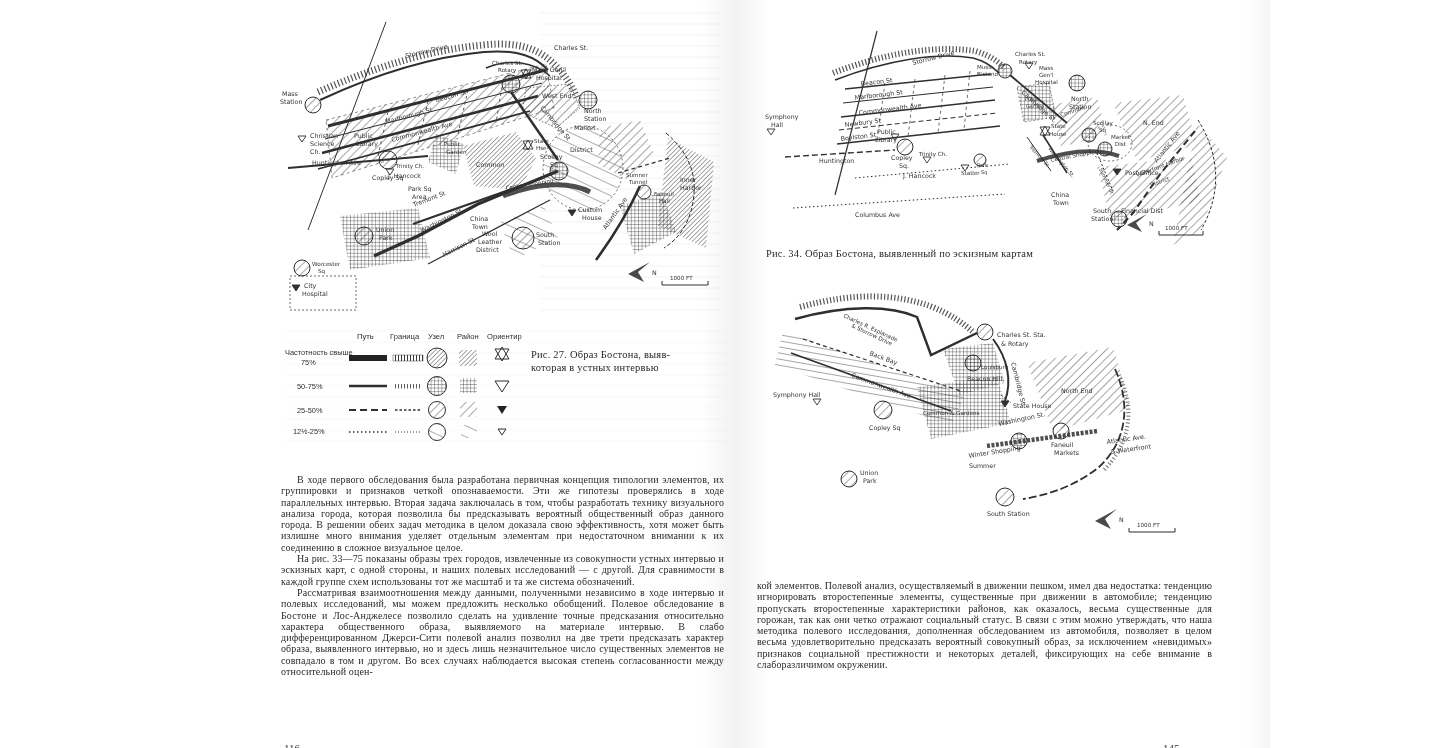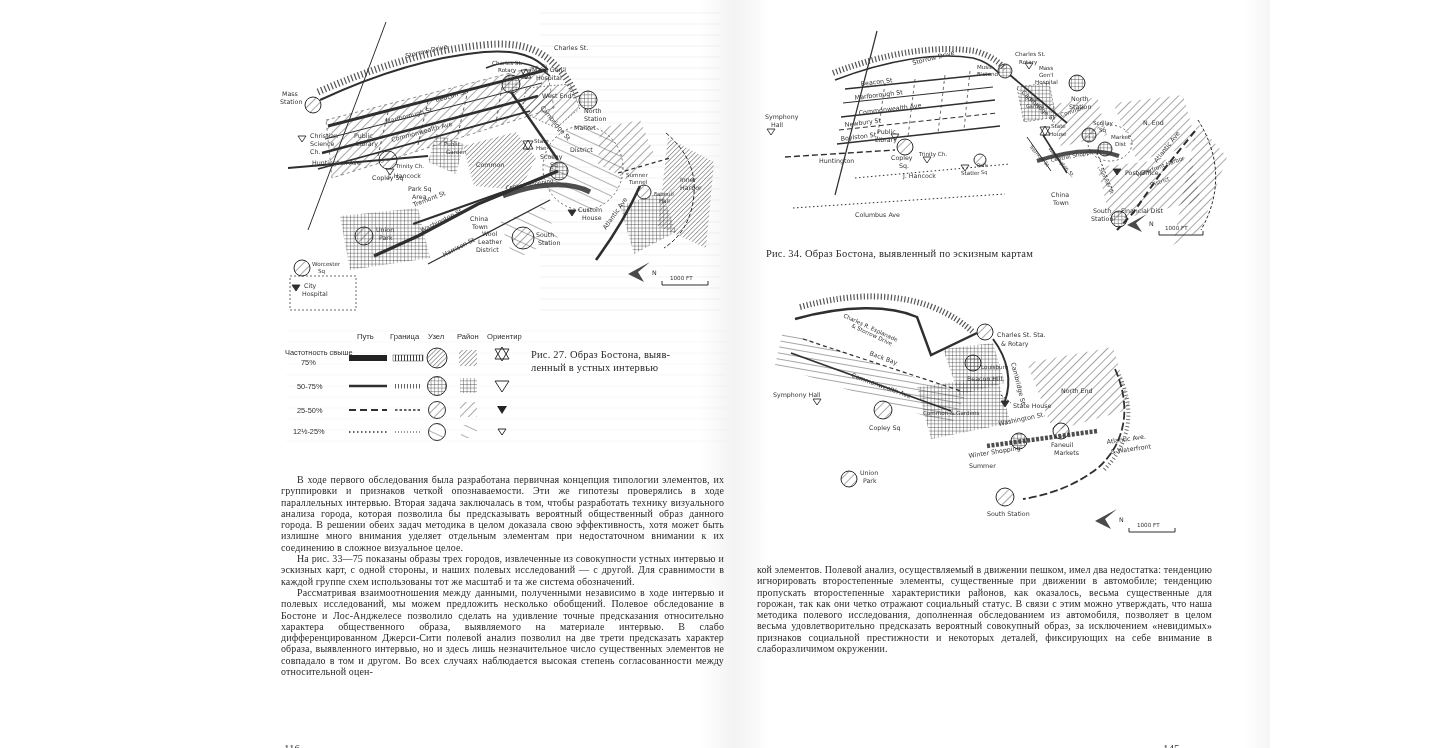--- a/index.html
+++ b/index.html
@@ -232,21 +232,21 @@
     <g class="ink" stroke-width="1">
       <path d="M219,17 L226,29 L212,29 Z M219,31 L212,19 L226,19 Z"></path>
       <polygon points="212,51 226,51 219,62"></polygon>
       <polygon points="214,76 224,76 219,84" fill="#222" stroke="none"></polygon>
       <polygon points="215,99 223,99 219,105"></polygon>
     </g>
   </svg>
 
   <div class="caption" style="left:531px;top:348px;width:180px;">
     <div>Рис. 27. Образ Бостона, выяв-</div>
-    <div>ленный в устных интервью</div>
+    <div>которая в устных интервью</div>
   </div>
 
   <div class="para" style="left:281px;top:450px;width:443px;margin-top:24px;">
     <p>В ходе первого обследования была разработана первичная концепция типологии элементов, их группировки и признаков четкой опознаваемости. Эти же гипотезы проверялись в ходе параллельных интервью. Вторая задача заключалась в том, чтобы разработать технику визуального анализа города, которая позволила бы предсказывать вероятный общественный образ данного города. В решении обеих задач методика в целом доказала свою эффективность, хотя может быть излишне много внимания уделяет отдельным элементам при недостаточном внимании к их соединению в сложное визуальное целое.</p>
     <p>На рис. 33—75 показаны образы трех городов, извлеченные из совокупности устных интервью и эскизных карт, с одной стороны, и наших полевых исследований — с другой. Для сравнимости в каждой группе схем использованы тот же масштаб и та же система обозначений.</p>
     <p>Рассматривая взаимоотношения между данными, полученными независимо в ходе интервью и полевых исследований, мы можем предложить несколько обобщений. Полевое обследование в Бостоне и Лос-Анджелесе позволило сделать на удивление точные предсказания относительно характера общественного образа, выявляемого на материале интервью. В слабо дифференцированном Джерси-Сити полевой анализ позволил на две трети предсказать характер образа, выявленного интервью, но и здесь лишь незначительное число существенных элементов не совпадало в том и другом. Во всех случаях наблюдается высокая степень согласованности между относительной оцен-</p>
   </div>
   <div class="pagenum" style="left:284px;top:710px;">116</div>
 
   <svg style="left:765px;top:25px;" width="470" height="215" viewBox="0 0 470 215">
@@ -445,17 +445,17 @@
     </g>
     <g transform="translate(330,222)">
       <polygon points="0,16 22,4 10,14 16,24" fill="#4a4a4a"></polygon>
       <text x="24" y="17">N</text>
       <path d="M34,27 L80,27 M34,23 L34,27 M80,23 L80,27" class="ink" stroke-width="1"></path>
       <text class="s56" x="42" y="22">1000 FT</text>
     </g>
   </svg>
 
 
-  <div class="para" style="left:757px;top:564px;width:455px;">
+  <div class="para" style="left:757px;top:580px;width:455px;">
     <p class="noind">кой элементов. Полевой анализ, осуществляемый в движении пешком, имел два недостатка: тенденцию игнорировать второстепенные элементы, существенные при движении в автомобиле; тенденцию пропускать второстепенные характеристики районов, как оказалось, весьма существенные для горожан, так как они четко отражают социальный статус. В связи с этим можно утверждать, что наша методика полевого исследования, дополненная обследованием из автомобиля, позволяет в целом весьма удовлетворительно предсказать вероятный совокупный образ, за исключением «невидимых» признаков социальной престижности и некоторых деталей, фиксирующих на себе внимание в слаборазличимом окружении.</p>
   </div>
   <div class="pagenum" style="left:1163px;top:710px;">145</div>
 </div>
 
 </body></html>

